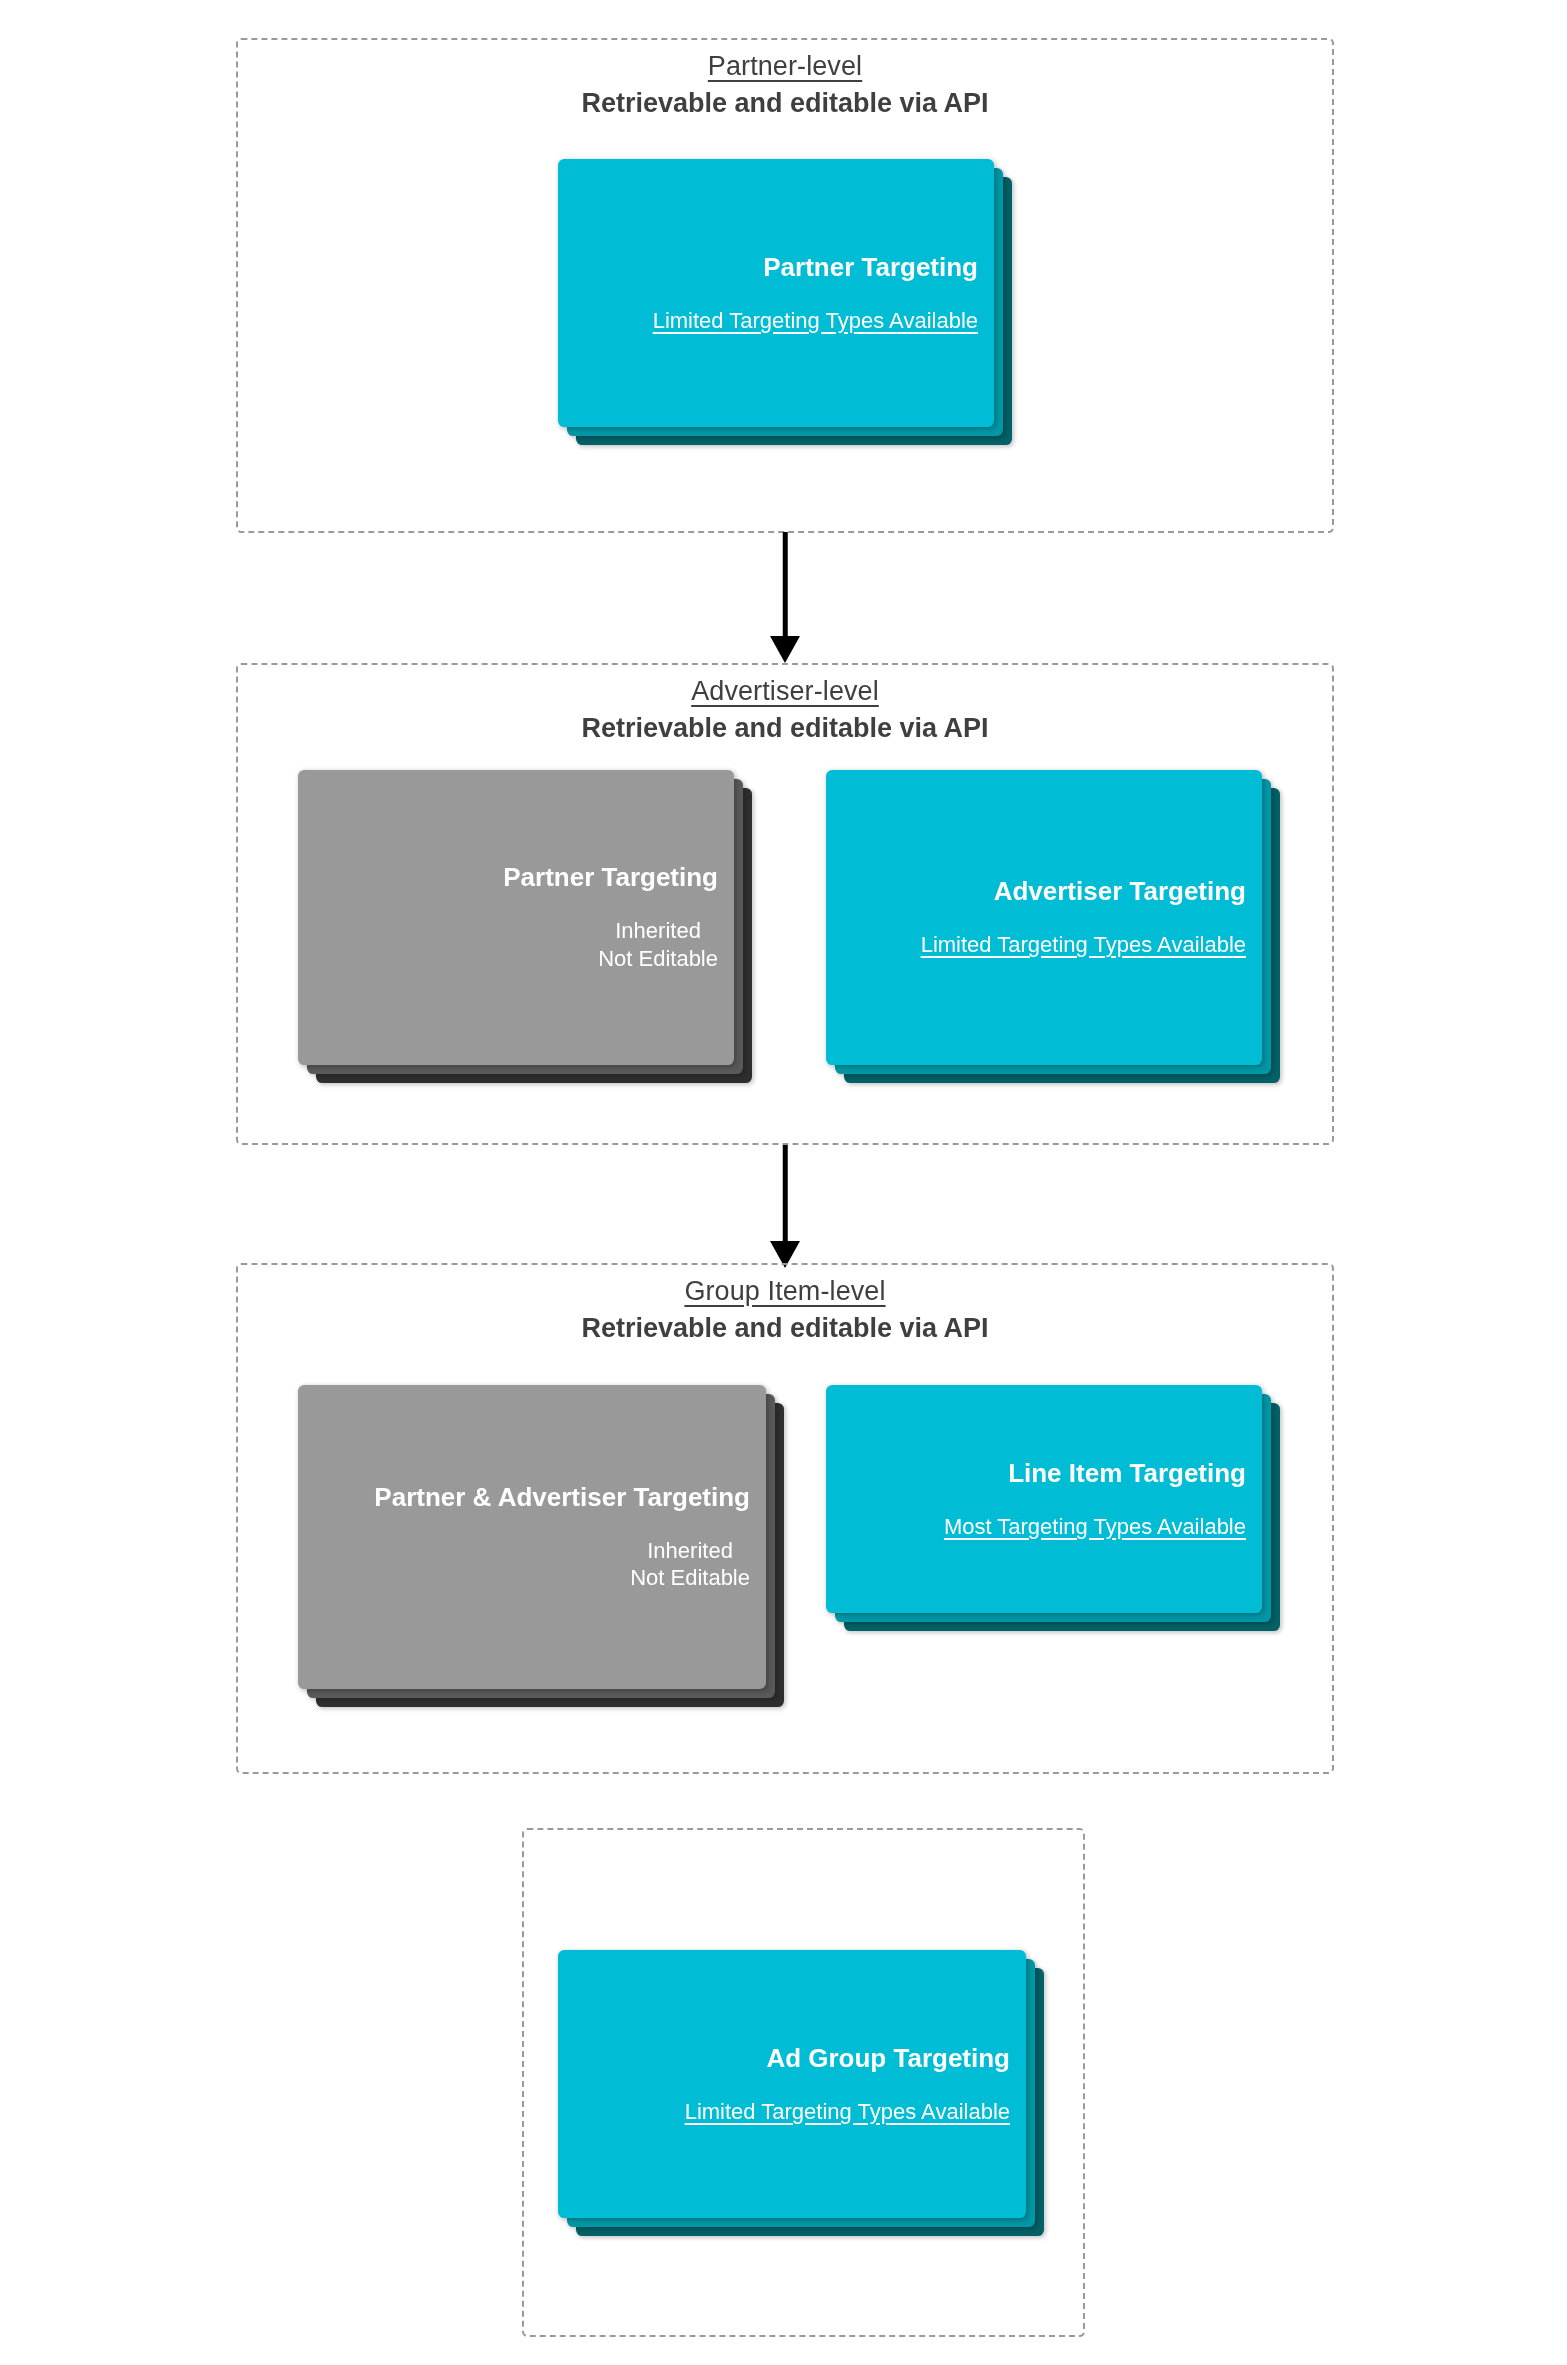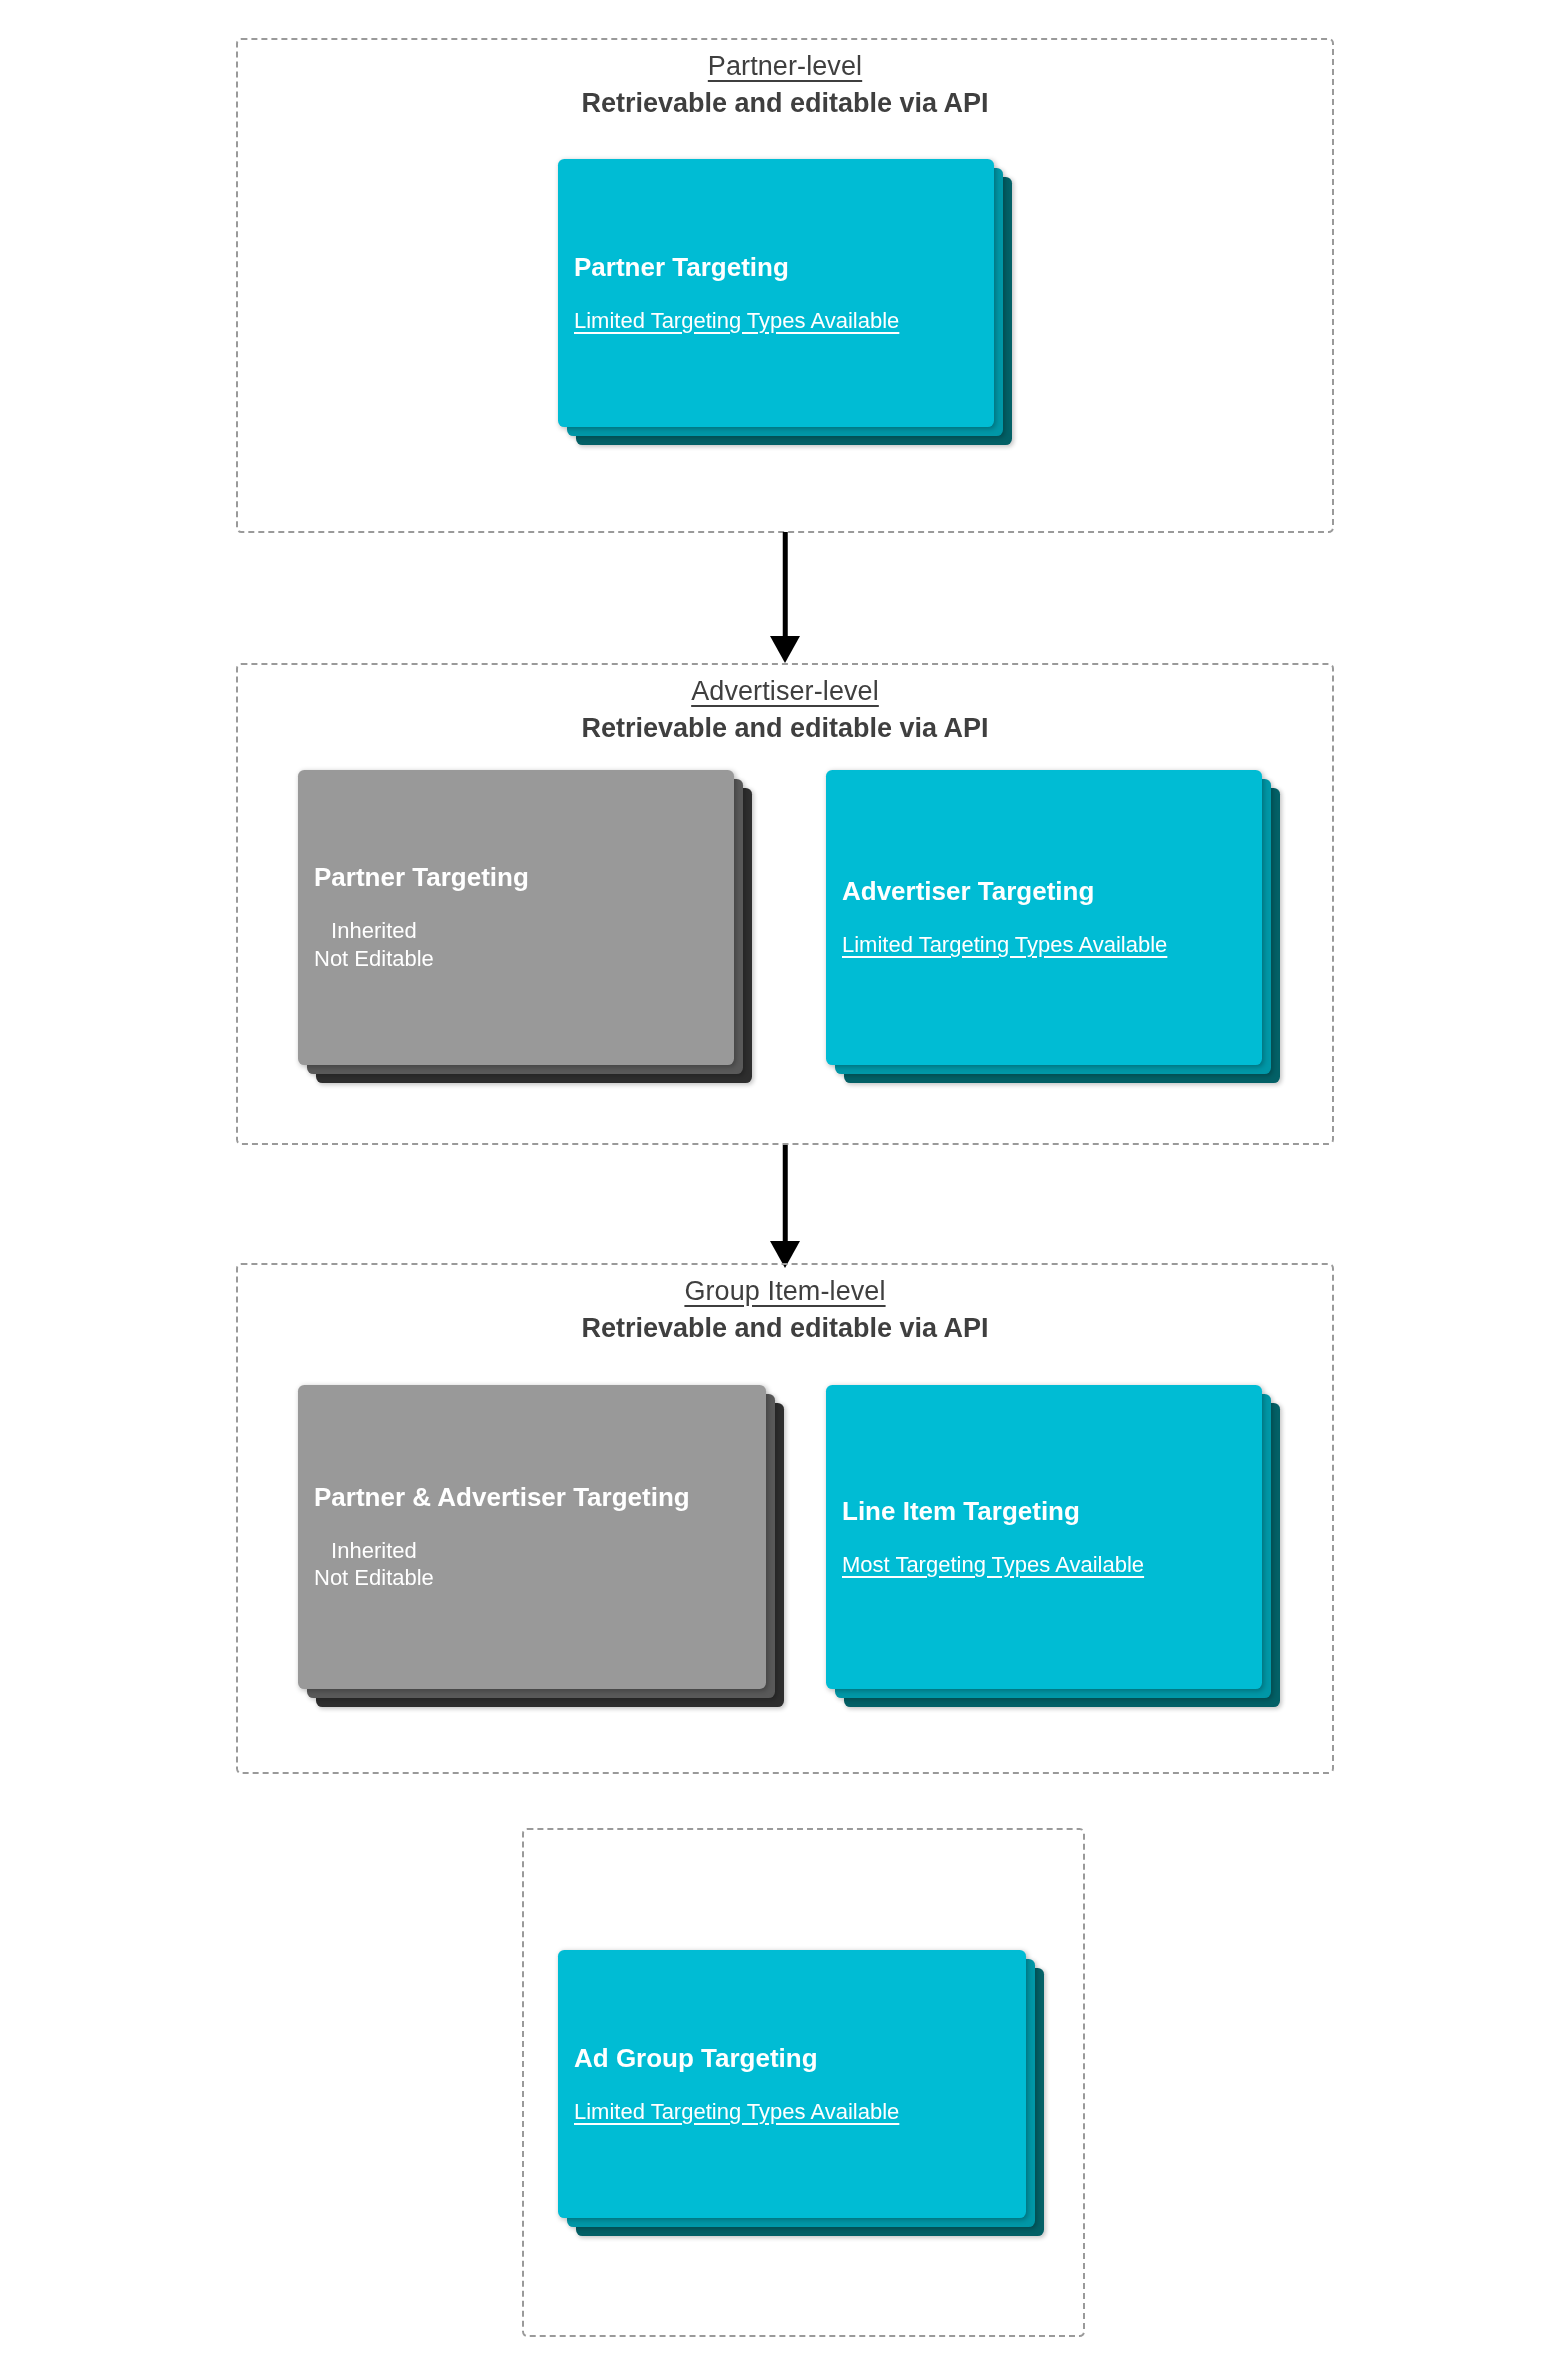--- a/index.html
+++ b/index.html
@@ -83,21 +83,21 @@
     box-shadow: 1.8px 1.8px 4.5px rgba(0,0,0,0.22);
   }
   .stack .layer.front {
     left: 0;
     top: 0;
     right: 0;
     bottom: 0;
     box-shadow: 1.8px 1.8px 5.4px rgba(0,0,0,0.25);
     display: flex;
     flex-direction: column;
-    align-items: flex-start;
+    align-items: flex-end;
     justify-content: center;
     text-align: center;
     padding: 9px 16px;
   }
 
   
   .stack.cyan .front { background: #00bcd4; }
   .stack.cyan .back1 { background: #0097a7; }
   .stack.cyan .back2 { background: #036066; }
 
@@ -211,21 +211,21 @@
   </div>
   <div class="stack gray" style="left:298px; top:1385px; width:468px; height:304px;">
     <div class="layer back2"></div>
     <div class="layer back1"></div>
     <div class="layer front">
       <div class="card-title">Partner &amp; Advertiser Targeting</div>
       <div class="card-note" style="white-space:pre-line;">Inherited
 Not Editable</div>
     </div>
   </div>
-  <div class="stack cyan" style="left:826px; top:1385px; width:436px; height:304px;">
+  <div class="stack cyan" style="left:826px; top:1385px; width:436px; height:228px;">
     <div class="layer back2"></div>
     <div class="layer back1"></div>
     <div class="layer front">
       <div class="card-title">Line Item Targeting</div>
       <div class="card-note underlined">Most Targeting Types Available</div>
     </div>
   </div>
 
   <div class="level-box" style="left:522px; top:1828px; width:563px; height:509px;">
   </div>

